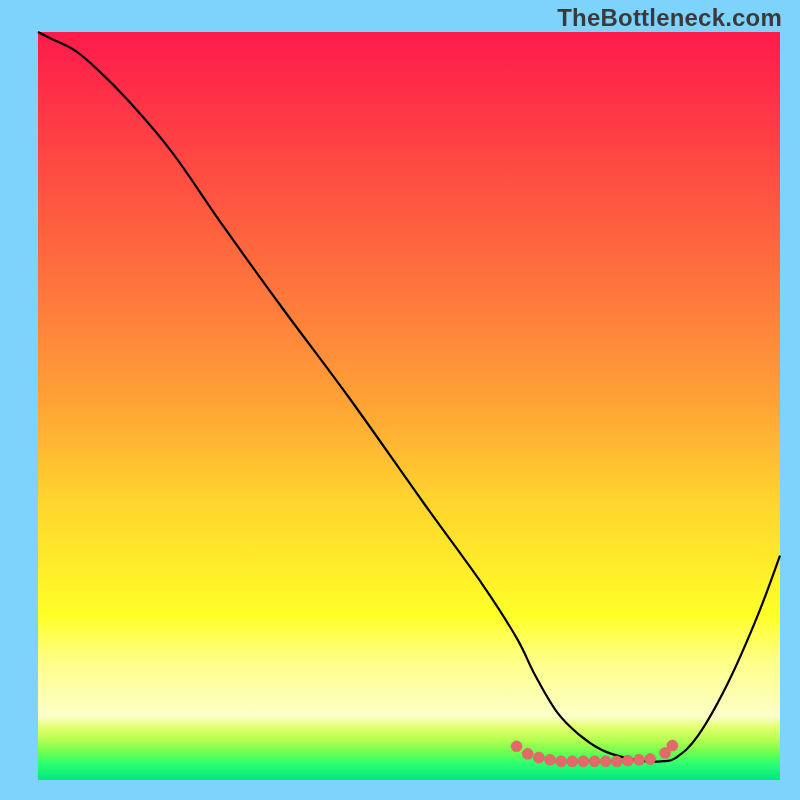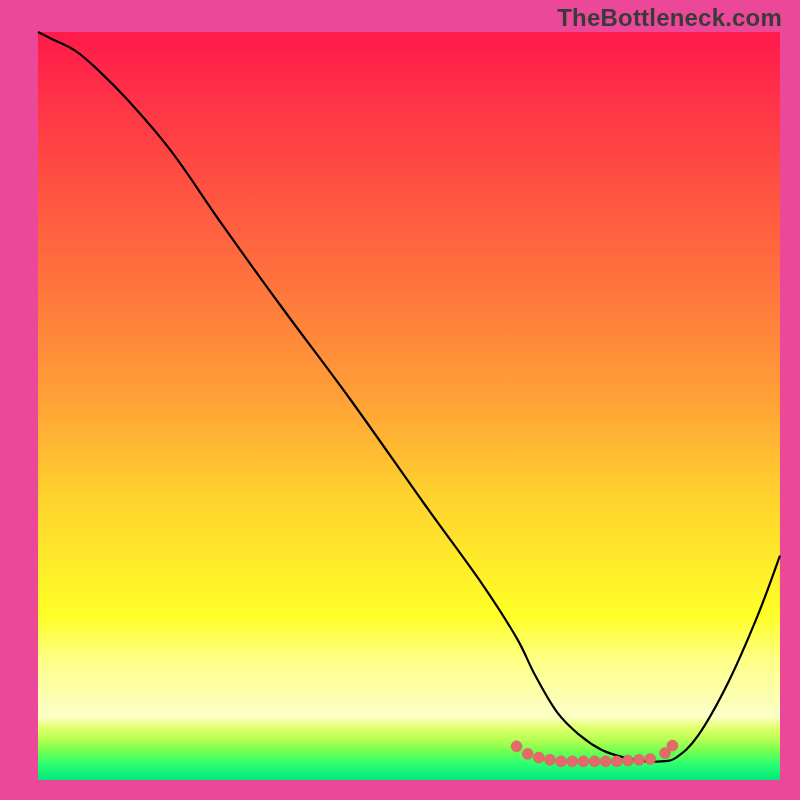--- a/index.html
+++ b/index.html
@@ -8,21 +8,21 @@
     width: 800px;
     height: 800px;
     background: #000;
     font-family: Arial, Helvetica, sans-serif;
     overflow: hidden;
   }
   .frame {
     position: relative;
     width: 800px;
     height: 800px;
-    background: #ec4899;
+    background: #7dd3fc;
   }
   .watermark {
     position: absolute;
     top: 4px;
     right: 18px;
     color: #3a3a3a;
     font-size: 24px;
     font-weight: 600;
     letter-spacing: 0.2px;
     user-select: none;

